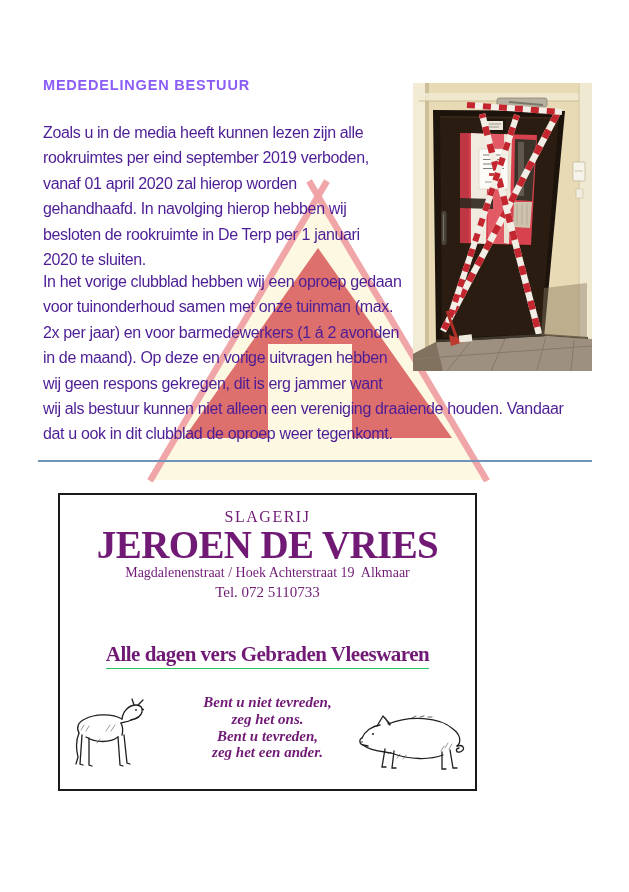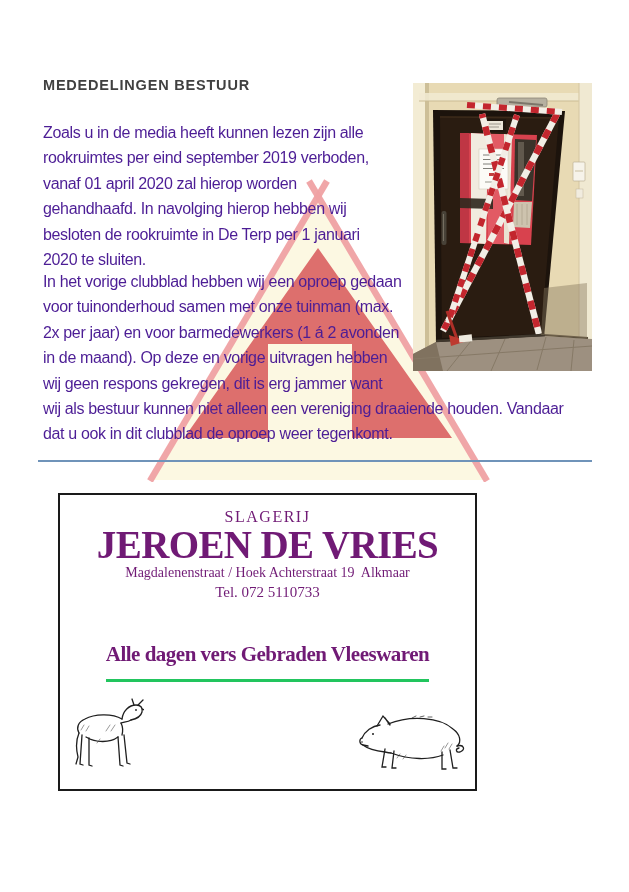--- a/index.html
+++ b/index.html
@@ -4,21 +4,21 @@
 <style>
   html,body{margin:0;padding:0;background:#ffffff;}
   .page{position:relative;width:629px;height:892px;background:#ffffff;overflow:hidden;
         font-family:"Liberation Sans",sans-serif;}
 
   
   .watermark{position:absolute;left:128px;top:176px;width:372px;height:306px;z-index:1;}
 
   
   .page-title{position:absolute;left:43px;top:77px;z-index:4;
-              font-size:14.5px;font-weight:700;letter-spacing:.8px;color:#404040;}
+              font-size:14.5px;font-weight:700;letter-spacing:.8px;color:#8b5cf6;}
   .para{position:absolute;left:43px;z-index:4;color:#4c1d95;
         font-size:16px;letter-spacing:-.35px;line-height:25.4px;white-space:pre-line;}
   .para-1{top:120px;}
   .para-2{top:269px;}
 
   .divider{position:absolute;left:38px;top:460px;width:554px;height:2px;
            background:#6f93b9;z-index:3;}
 
   
   .photo{position:absolute;left:413px;top:83px;width:179px;height:288px;z-index:5;}
@@ -28,21 +28,21 @@
   .adbox{position:absolute;left:58px;top:493px;width:419px;height:298px;z-index:2;
          border:2px solid #1a1a1a;box-sizing:border-box;background:#ffffff;
          font-family:"Liberation Serif",serif;color:#701a75;}
   .adbox .row{position:absolute;left:0;width:100%;text-align:center;}
   .ad-kicker{top:13px;font-size:16px;letter-spacing:1.5px;}
   .ad-name{top:27px;font-size:39px;font-weight:700;letter-spacing:-.6px;}
   .ad-address{top:70px;font-size:14px;white-space:pre-wrap;}
   .ad-phone{top:89px;font-size:15px;}
   .ad-spec-label{top:124px;font-size:14.5px;font-weight:700;}
   .ad-spec{top:147px;font-size:21px;font-weight:700;letter-spacing:-.5px;}
-  .ad-spec span{border-bottom:3px solid #22c55e;padding-bottom:13px;}
+  .ad-spec span{border-bottom:1px solid #22c55e;padding-bottom:2px;}
   .ad-slogan{top:199px;font-size:15px;font-weight:700;font-style:italic;
              line-height:16.8px;white-space:pre-line;}
   .ad-cow{position:absolute;left:10px;top:198px;width:74px;height:84px;}
   .ad-pig{position:absolute;left:296px;top:216px;width:112px;height:61px;}
 </style>
 </head>
 <body>
 
 <div class="page">
 
@@ -173,20 +173,24 @@
       </g>
     </svg>
   </div>
 
   <div class="adbox">
     <div class="row ad-kicker">SLAGERIJ</div>
     <div class="row ad-name">JEROEN DE VRIES</div>
     <div class="row ad-address">Magdalenenstraat / Hoek Achterstraat 19  Alkmaar</div>
     <div class="row ad-phone">Tel. 072 5110733</div>
     <div class="row ad-spec"><span>Alle dagen vers Gebraden Vleeswaren</span></div>
+    <div class="row ad-slogan">Bent u niet tevreden,
+zeg het ons.
+Bent u tevreden,
+zeg het een ander.</div>
 
     <svg class="ad-cow" viewBox="0 0 74 84" aria-hidden="true" fill="none" stroke="#1f1f1f" stroke-width="1.3" stroke-linecap="round">
       <path d="M52,26 C53,18 59,12 66,12 C71,12 73,15 72,19 C71,23 66,26 61,27"></path>
       <path d="M64,12 L62,6 M68,12 L73,7 M72,16 L77,18"></path>
       <circle cx="66" cy="17" r="0.9" fill="#1f1f1f" stroke="none"></circle>
       <path d="M61,27 C58,29 54,29 51,30"></path>
       <path d="M52,26 C42,20 24,21 15,26 C8,29 6,35 9,40"></path>
       <path d="M9,40 C6,47 6,56 8,64 M8,64 l-2,7"></path>
       <path d="M51,30 C53,34 53,38 52,42"></path>
       <path d="M48,44 L50,72 l3,1 M54,42 L57,70 l3,1"></path>

